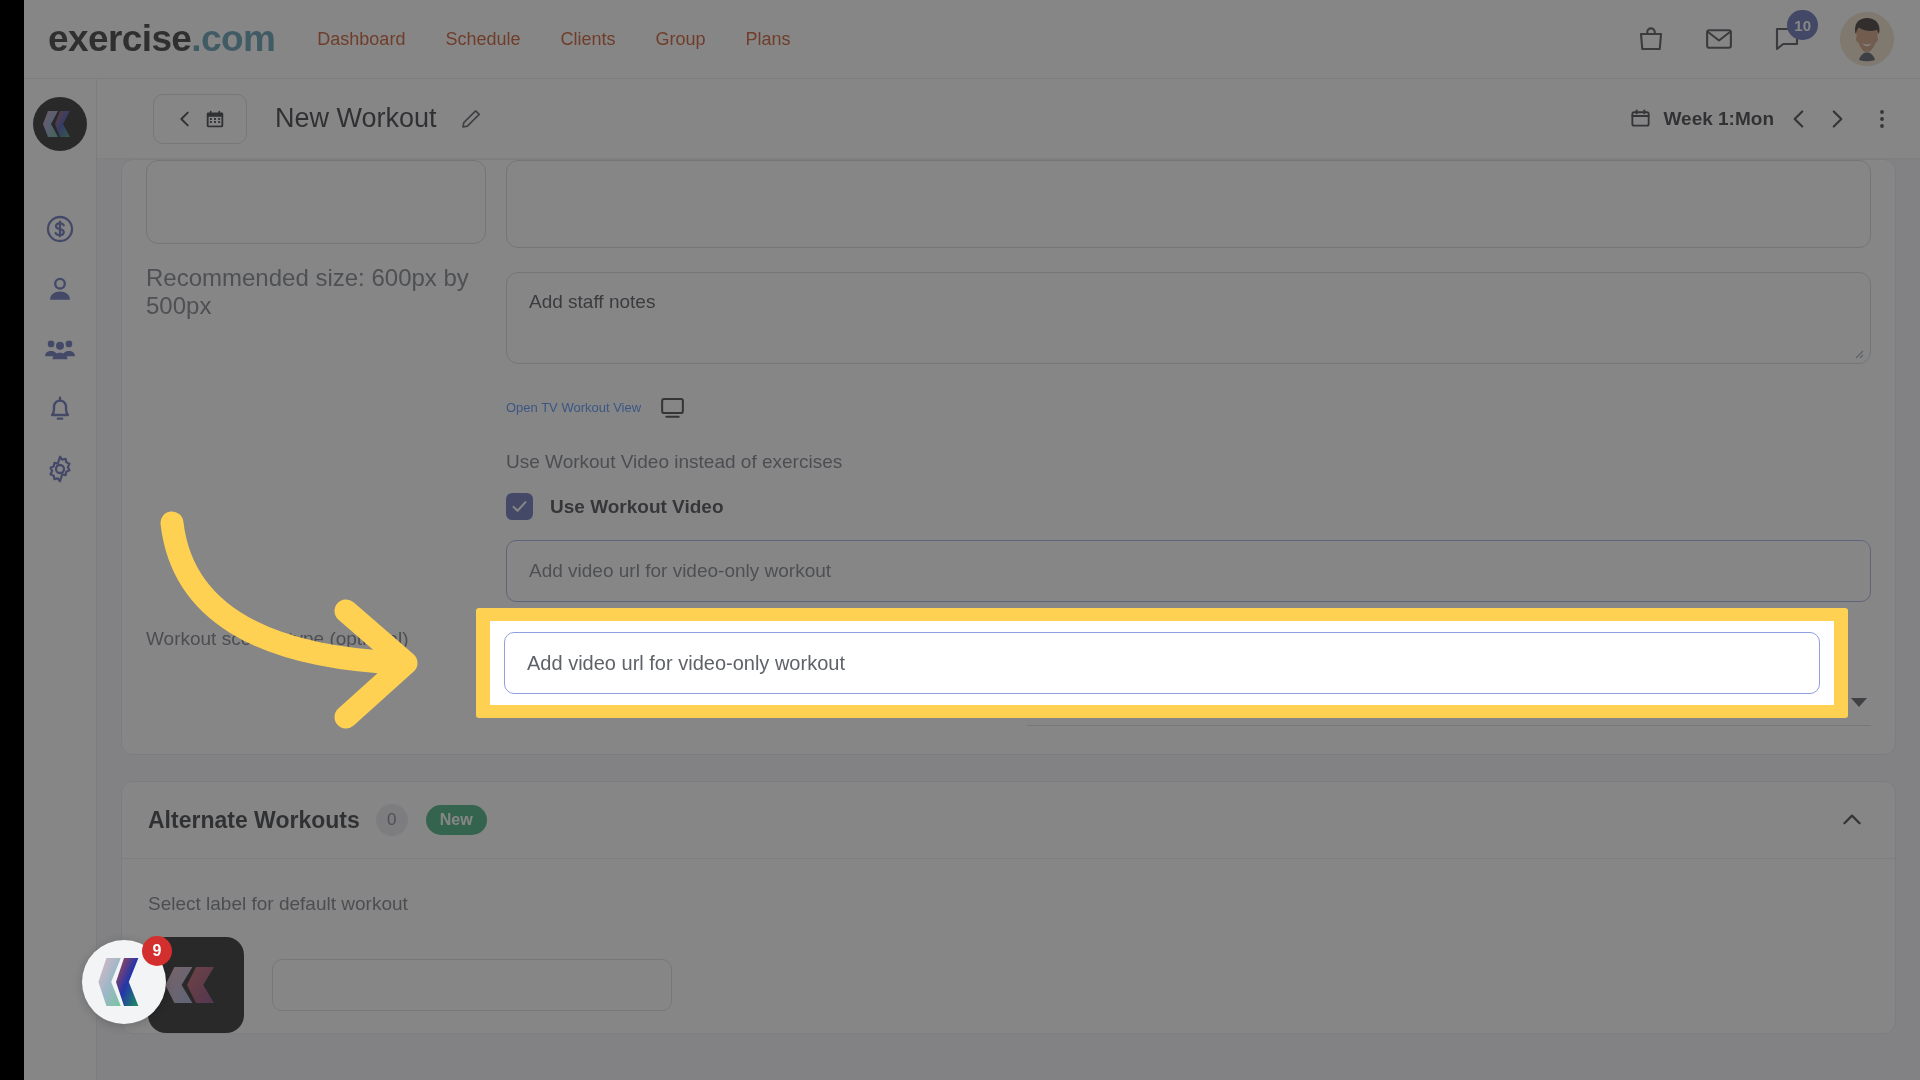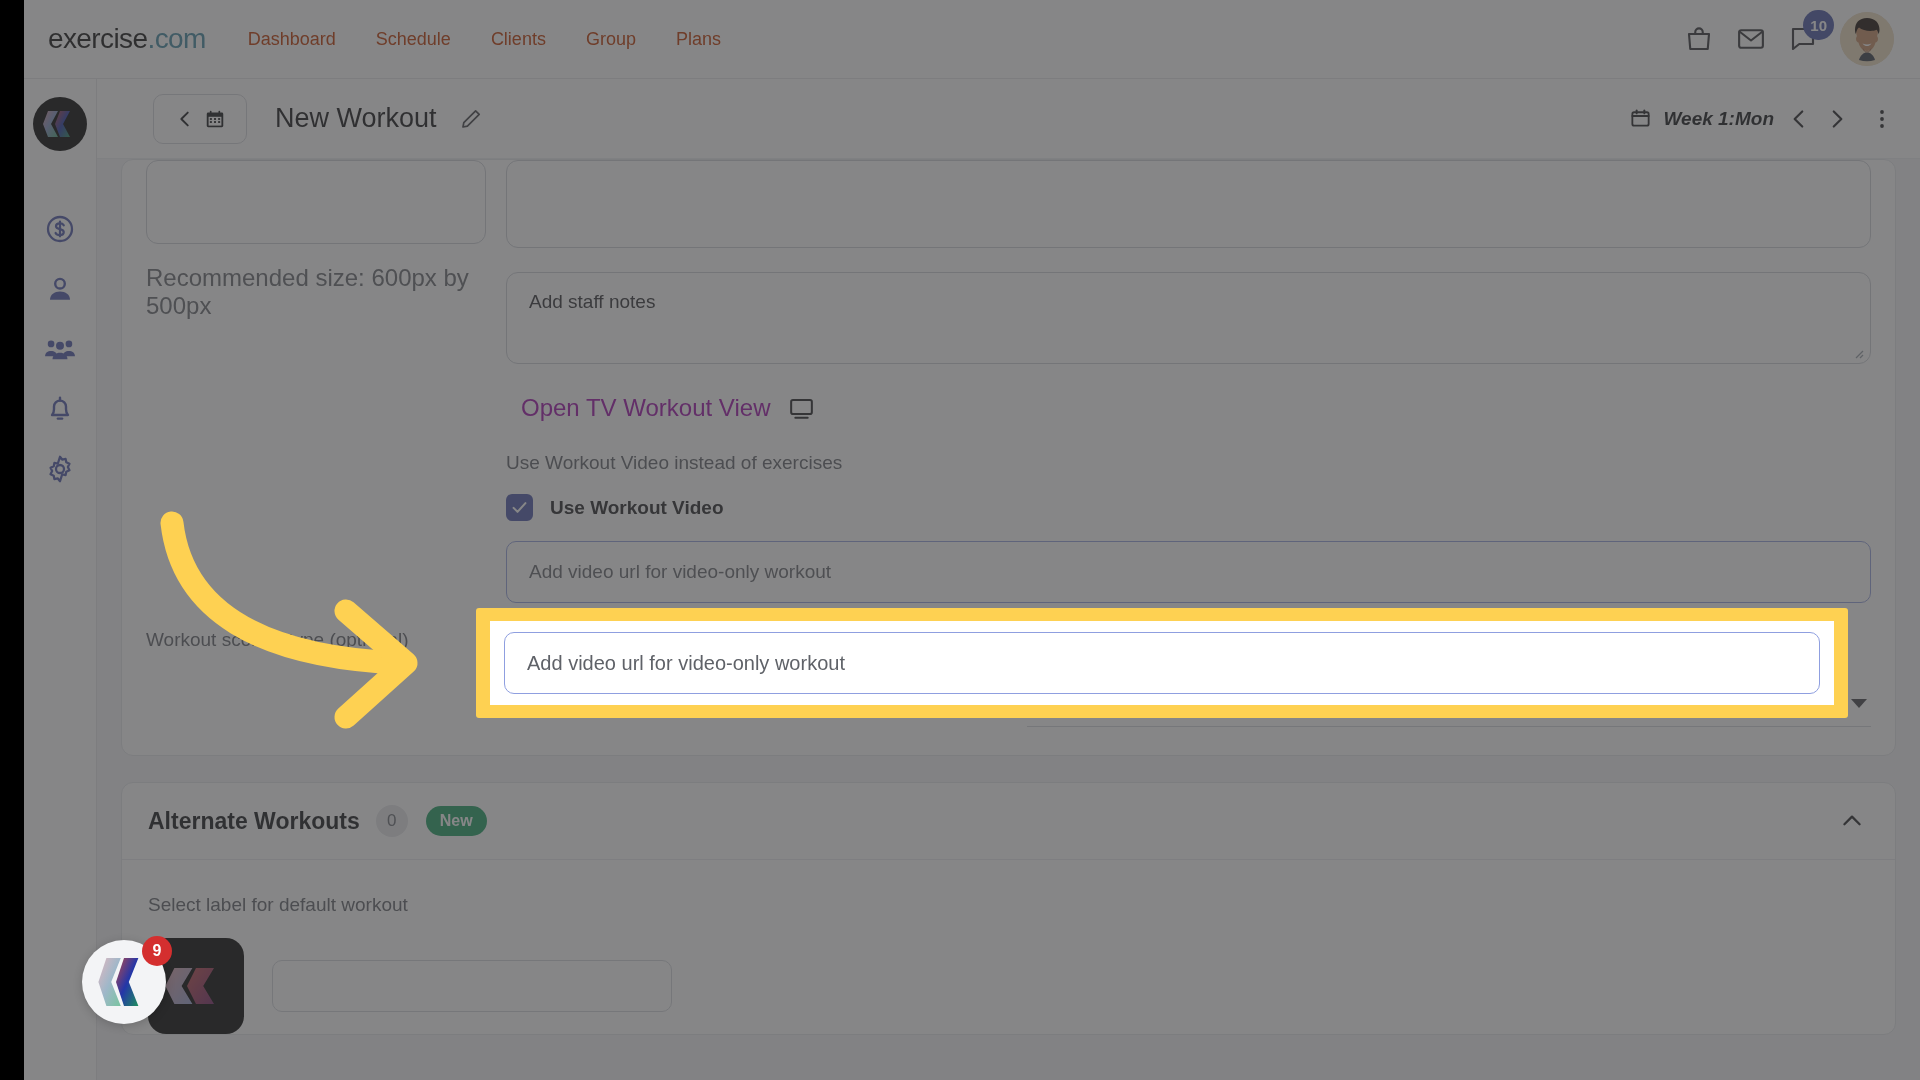--- a/index.html
+++ b/index.html
@@ -26,32 +26,32 @@
 
   
   .topnav {
     position: absolute; left: 0; top: 0; right: 0; height: 79px;
     background: #ffffff;
     display: flex; align-items: center;
     border-bottom: 1px solid #e6e7ea;
   }
   .brand {
     margin-left: 24px;
-    font-size: 28px; font-weight: 400; letter-spacing: -0.6px;
+    font-size: 37px; font-weight: 700; letter-spacing: -0.6px;
     color: #1b1b1b; white-space: nowrap;
   }
   .brand .dot-com { color: #4a8fa6; }
   .navlinks { display: flex; align-items: center; margin-left: 42px; gap: 40px; }
   .navlink {
     font-size: 18px; color: #c2410c; white-space: nowrap;
     cursor: pointer;
   }
   .nav-right {
     margin-left: auto; margin-right: 26px;
-    display: flex; align-items: center; gap: 22px;
+    display: flex; align-items: center; gap: 38px;
   }
   .nav-icon { width: 30px; height: 30px; color: #3b3c40; position: relative; cursor: pointer; }
   .nav-icon svg { width: 100%; height: 100%; display: block; }
   .chat-wrap { position: relative; }
   .badge-count {
     position: absolute; top: -14px; right: -16px;
     min-width: 30px; height: 30px; padding: 0 7px;
     border-radius: 15px;
     background: #4f5ca8; color: #fff;
     font-size: 15px; font-weight: 600;
@@ -102,21 +102,21 @@
     cursor: pointer;
   }
   .back-btn .ic { width: 22px; height: 22px; color: #1f2023; }
   .back-btn .ic svg { width: 100%; height: 100%; display: block; }
   .page-title {
     margin-left: 28px; font-size: 27px; font-weight: 500; color: #1d1e20;
     white-space: nowrap;
   }
   .edit-pencil { margin-left: 22px; width: 24px; height: 24px; color: #4a4b4f; cursor: pointer; }
   .edit-pencil svg { width: 100%; height: 100%; display: block; }
-  .subhead-right { margin-left: auto; display: flex; align-items: center; gap: 12px; font-style: italic; }
+  .subhead-right { margin-left: auto; display: flex; align-items: center; gap: 12px; }
   .week-chip { display: flex; align-items: center; gap: 11px; cursor: pointer; }
   .week-chip .ic { width: 23px; height: 23px; color: #2b2c2f; }
   .week-chip .ic svg { width: 100%; height: 100%; display: block; }
   .week-chip .txt { font-size: 19px; font-weight: 600; color: #1f2023; white-space: nowrap; }
   .nav-arrow { width: 26px; height: 26px; color: #2b2c2f; cursor: pointer; }
   .nav-arrow svg { width: 100%; height: 100%; display: block; }
   .kebab { width: 24px; height: 26px; color: #2b2c2f; cursor: pointer; margin-left: 8px; }
   .kebab svg { width: 100%; height: 100%; display: block; }
 
   
@@ -165,21 +165,21 @@
     font-size: 19px; color: #3a3b3f;
     position: relative;
   }
   .textarea-notes .resize {
     position: absolute; right: 6px; bottom: 4px;
     width: 12px; height: 12px; color: #9aa0a8;
   }
   .textarea-notes .resize svg { width: 100%; height: 100%; display: block; }
 
   .row-inline { display: flex; align-items: center; gap: 18px; }
-  .row-label { font-size: 24px; color: #a21caf; margin-left: 15px; }
+  .row-label { font-size: 13px; color: #3b82f6; }
   .tv-icon { width: 27px; height: 27px; color: #2b2c2f; cursor: pointer; }
   .tv-icon svg { width: 100%; height: 100%; display: block; }
 
   .subtle-label { font-size: 19px; color: #686b71; }
 
   .checkrow { display: flex; align-items: center; gap: 17px; }
   .checkbox {
     width: 27px; height: 27px; border-radius: 6px;
     background: #5560ad; display: flex; align-items: center; justify-content: center;
     cursor: pointer; flex: none;

